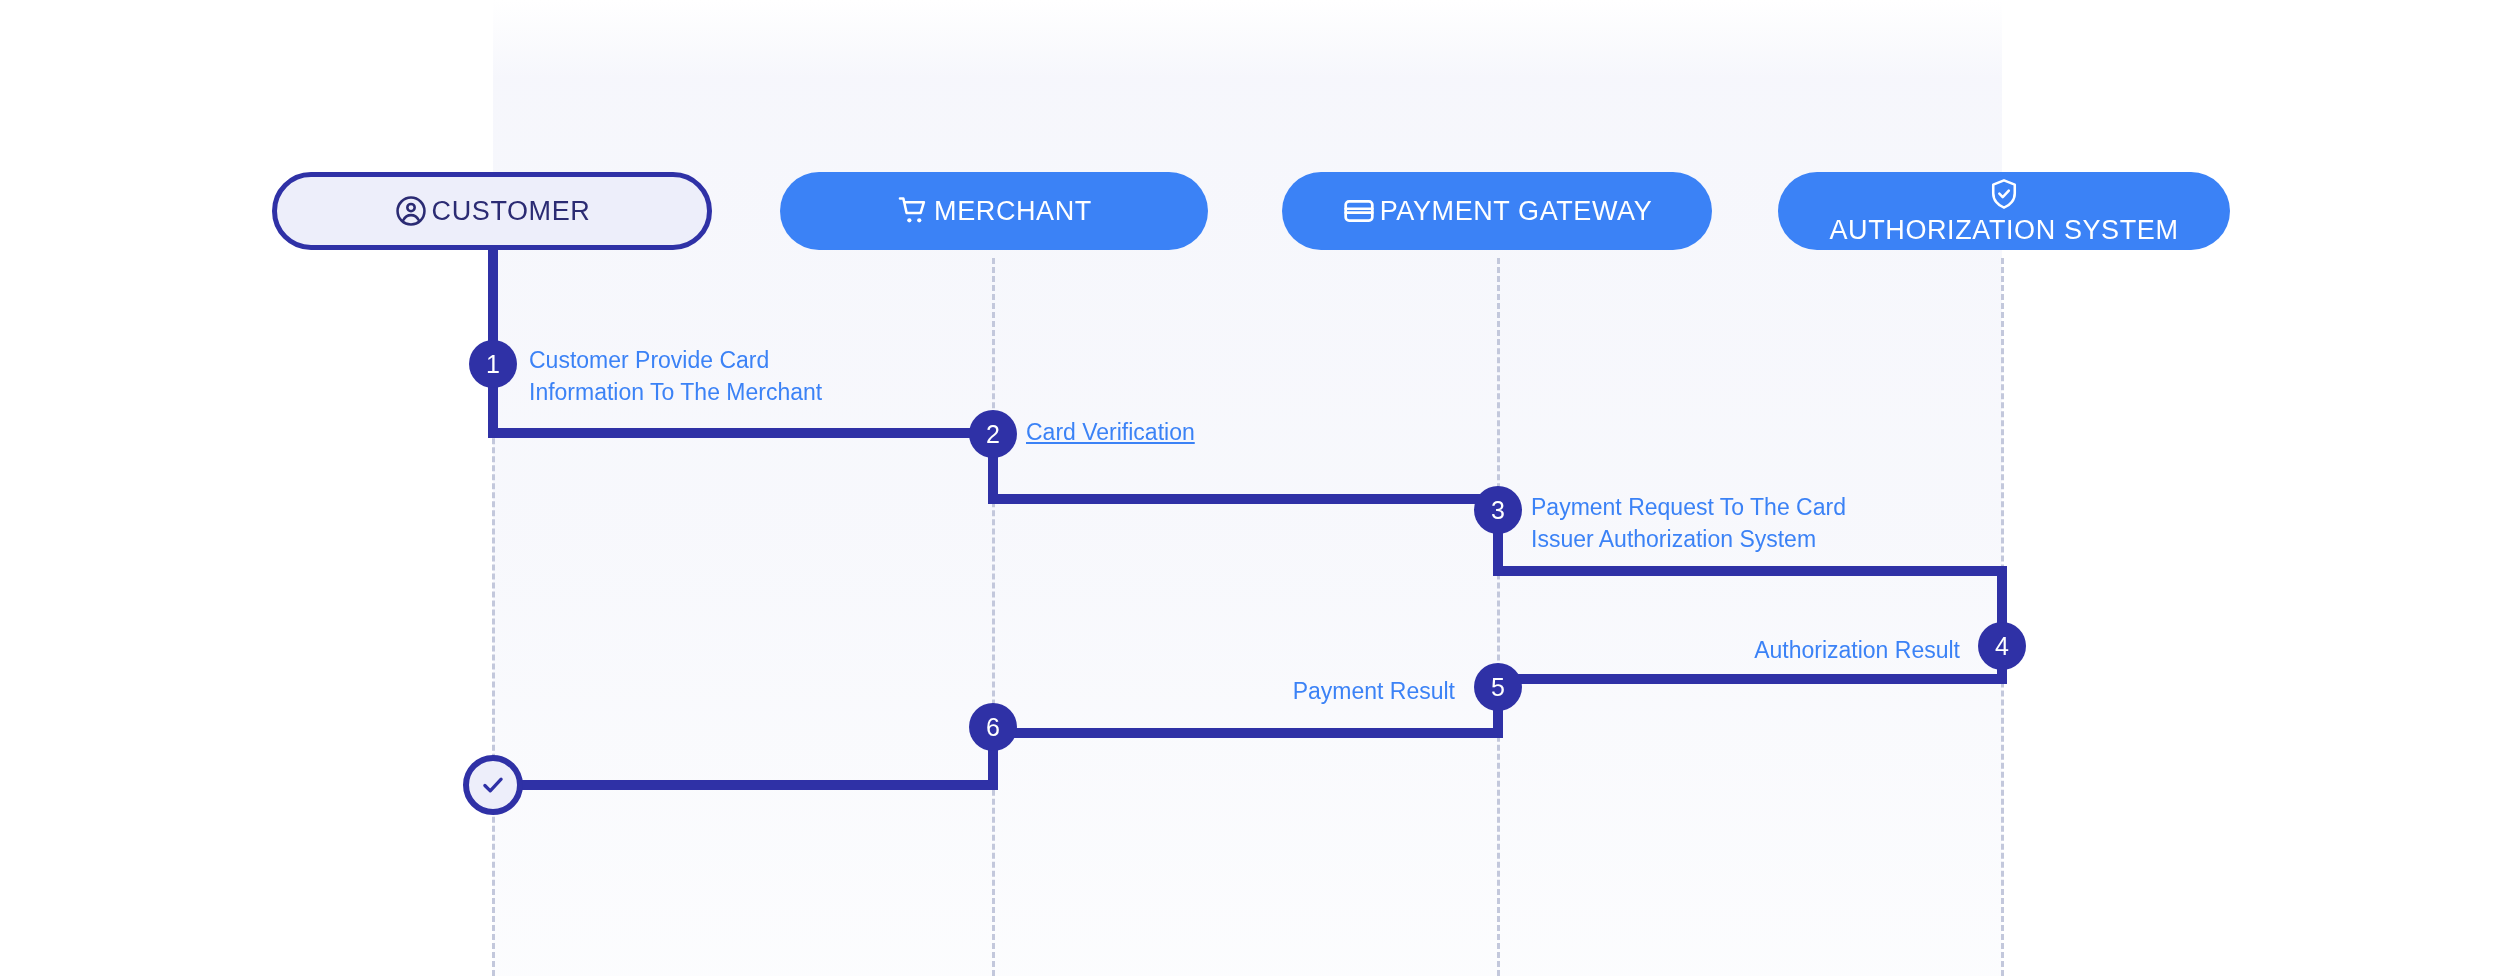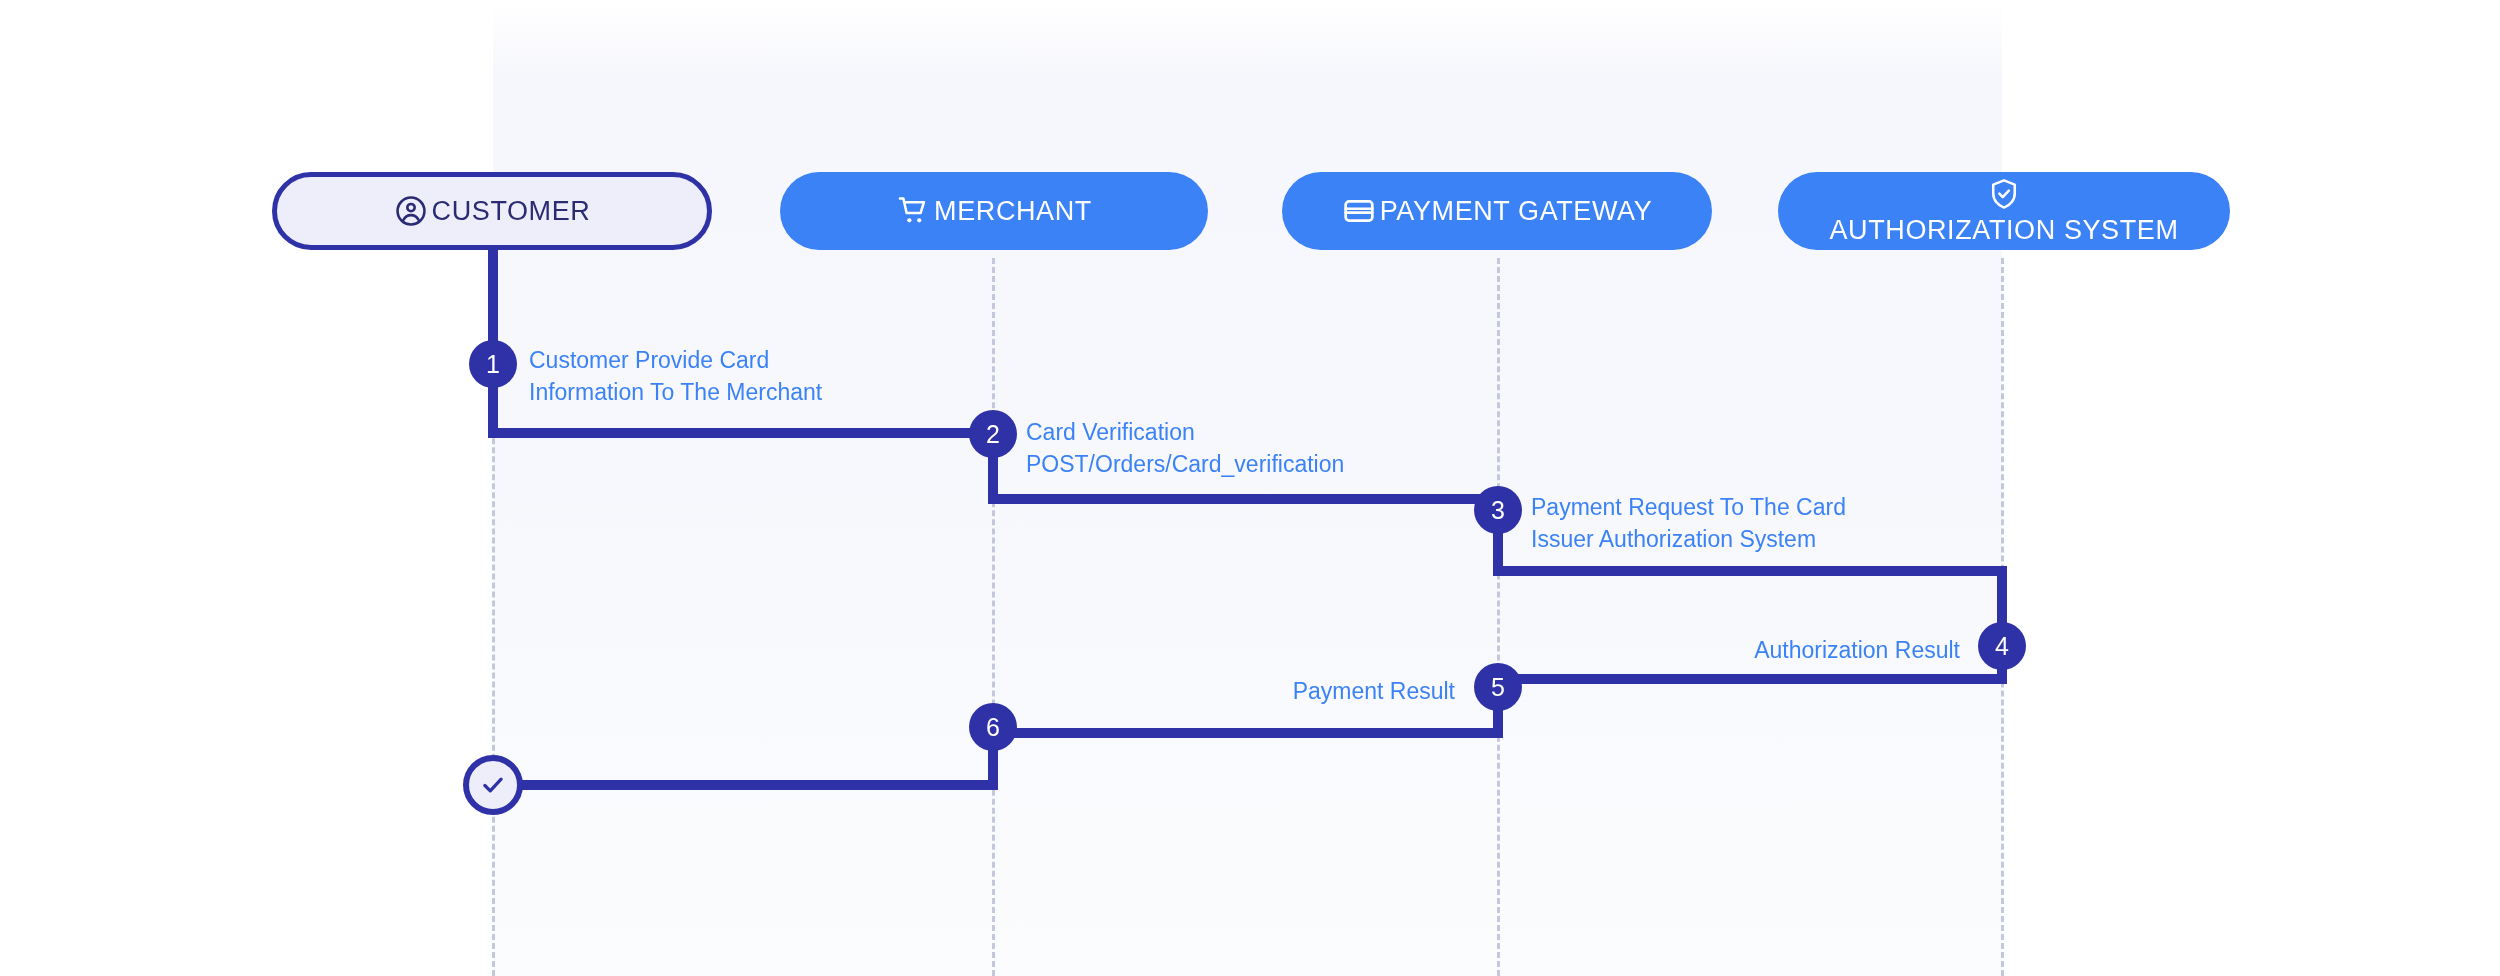--- a/index.html
+++ b/index.html
@@ -212,23 +212,22 @@
   </div>
   <div class="badge" style="left:969px; top:703px;">
     <span>6</span>
   </div>
 
   <div class="step-label right" style="left:529px; top:345px;">
     <div>Customer Provide Card</div>
     <div>Information To The Merchant</div>
   </div>
 
-  <div class="step-label right" style="left:1026px; top:417px;">
+  <div class="step-label right" style="left:1026px; top:417px;text-decoration:underline;">
     <div>Card Verification</div>
-    <div>POST/Orders/Card_verification</div>
   </div>
 
   <div class="step-label right" style="left:1531px; top:492px;">
     <div>Payment Request To The Card</div>
     <div>Issuer Authorization System</div>
   </div>
 
   <div class="step-label left" style="left:1000px; top:676px; width:455px;">
     <div>Payment Result</div>
   </div>

